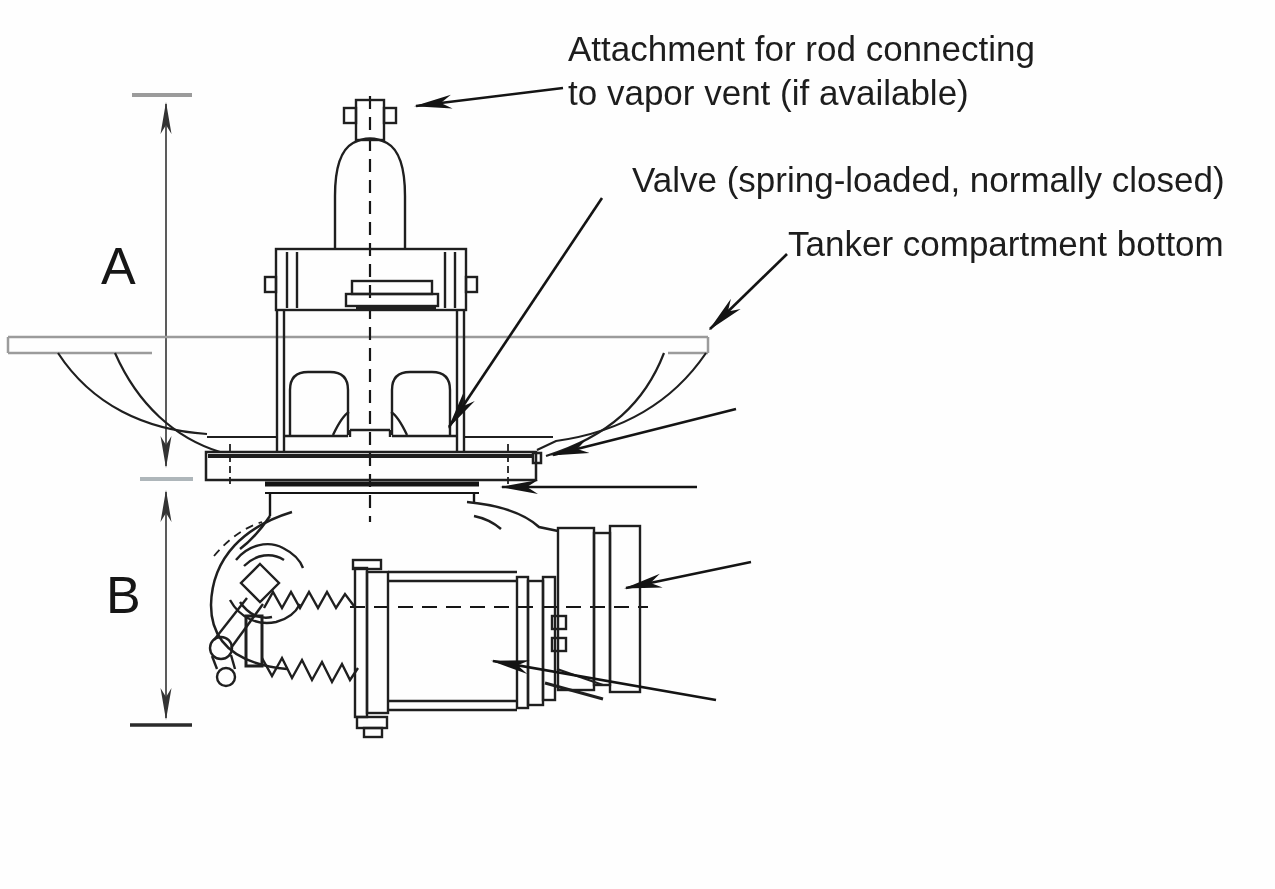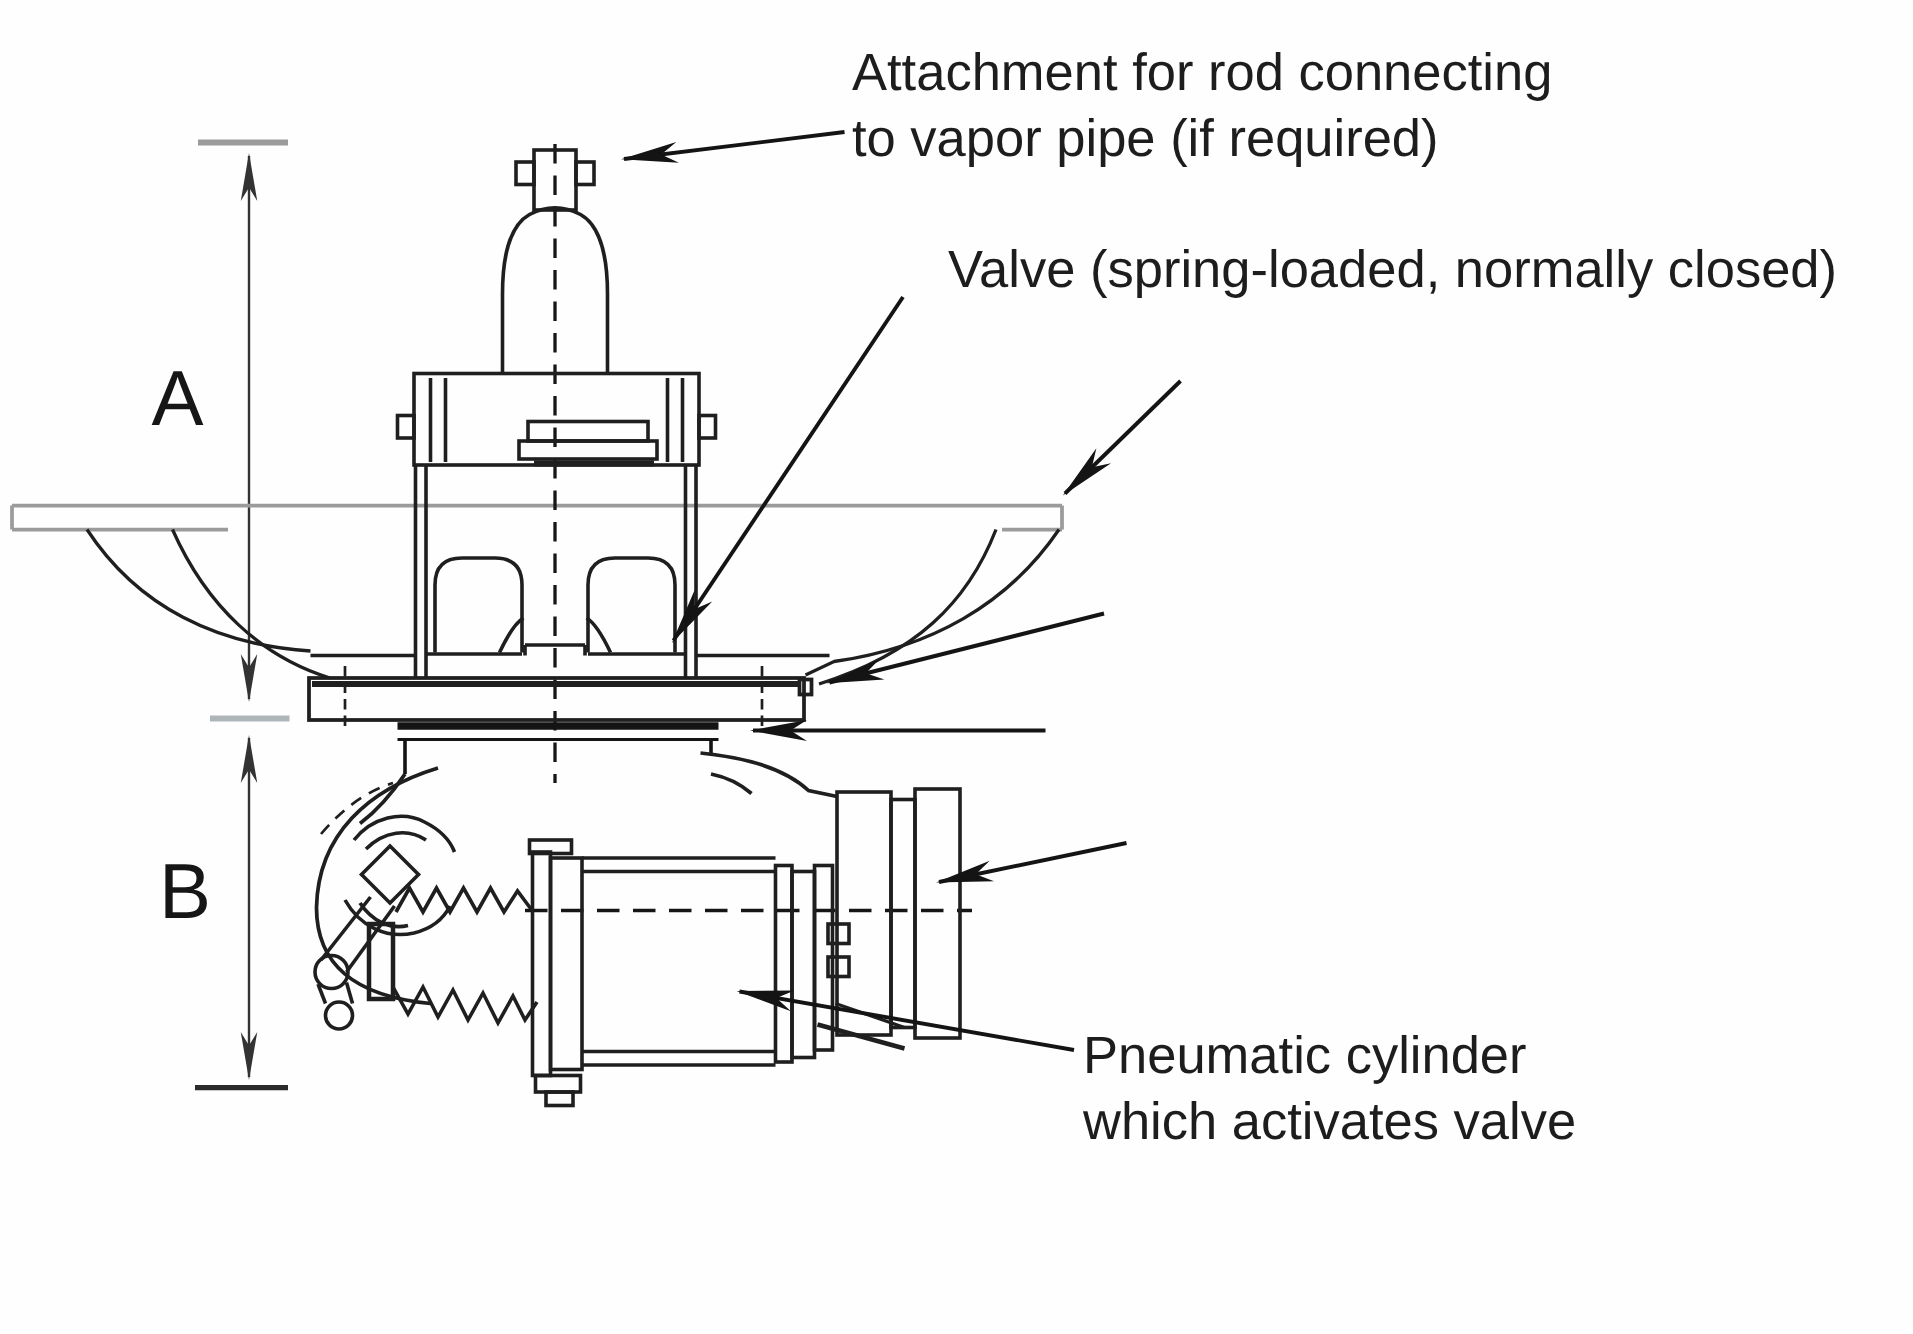--- a/index.html
+++ b/index.html
@@ -172,28 +172,27 @@
       <line x1="602" y1="198" x2="449" y2="427" marker-end="url(#mAnn)"></line>
       <line x1="787" y1="254" x2="710" y2="329" marker-end="url(#mAnn)"></line>
       <line x1="736" y1="409" x2="553" y2="455" marker-end="url(#mAnn)"></line>
       <line x1="697" y1="487" x2="502" y2="487" marker-end="url(#mAnn)"></line>
       <line x1="751" y1="562" x2="626" y2="588" marker-end="url(#mAnn)"></line>
       <line x1="716" y1="700" x2="493" y2="661" marker-end="url(#mAnn)"></line>
     </g>
   </svg>
 
   <div class="lbl" style="left:568px;top:27px">Attachment for rod connecting
-to vapor pipe (if required)</div>
+to vapor vent (if available)</div>
 
   <div class="lbl" style="left:632px;top:158px">Valve (spring-loaded, normally closed)</div>
+
+  <div class="lbl" style="left:788px;top:222px">Tanker compartment bottom</div>
 
 
 
 
-
-  <div class="lbl" style="left:722px;top:682px">Pneumatic cylinder
-which activates valve</div>
 
   <div class="dimletter" style="left:101px;top:240px">A</div>
 
   <div class="dimletter" style="left:106px;top:569px">B</div>
 
 </div>
 
 </body></html>

